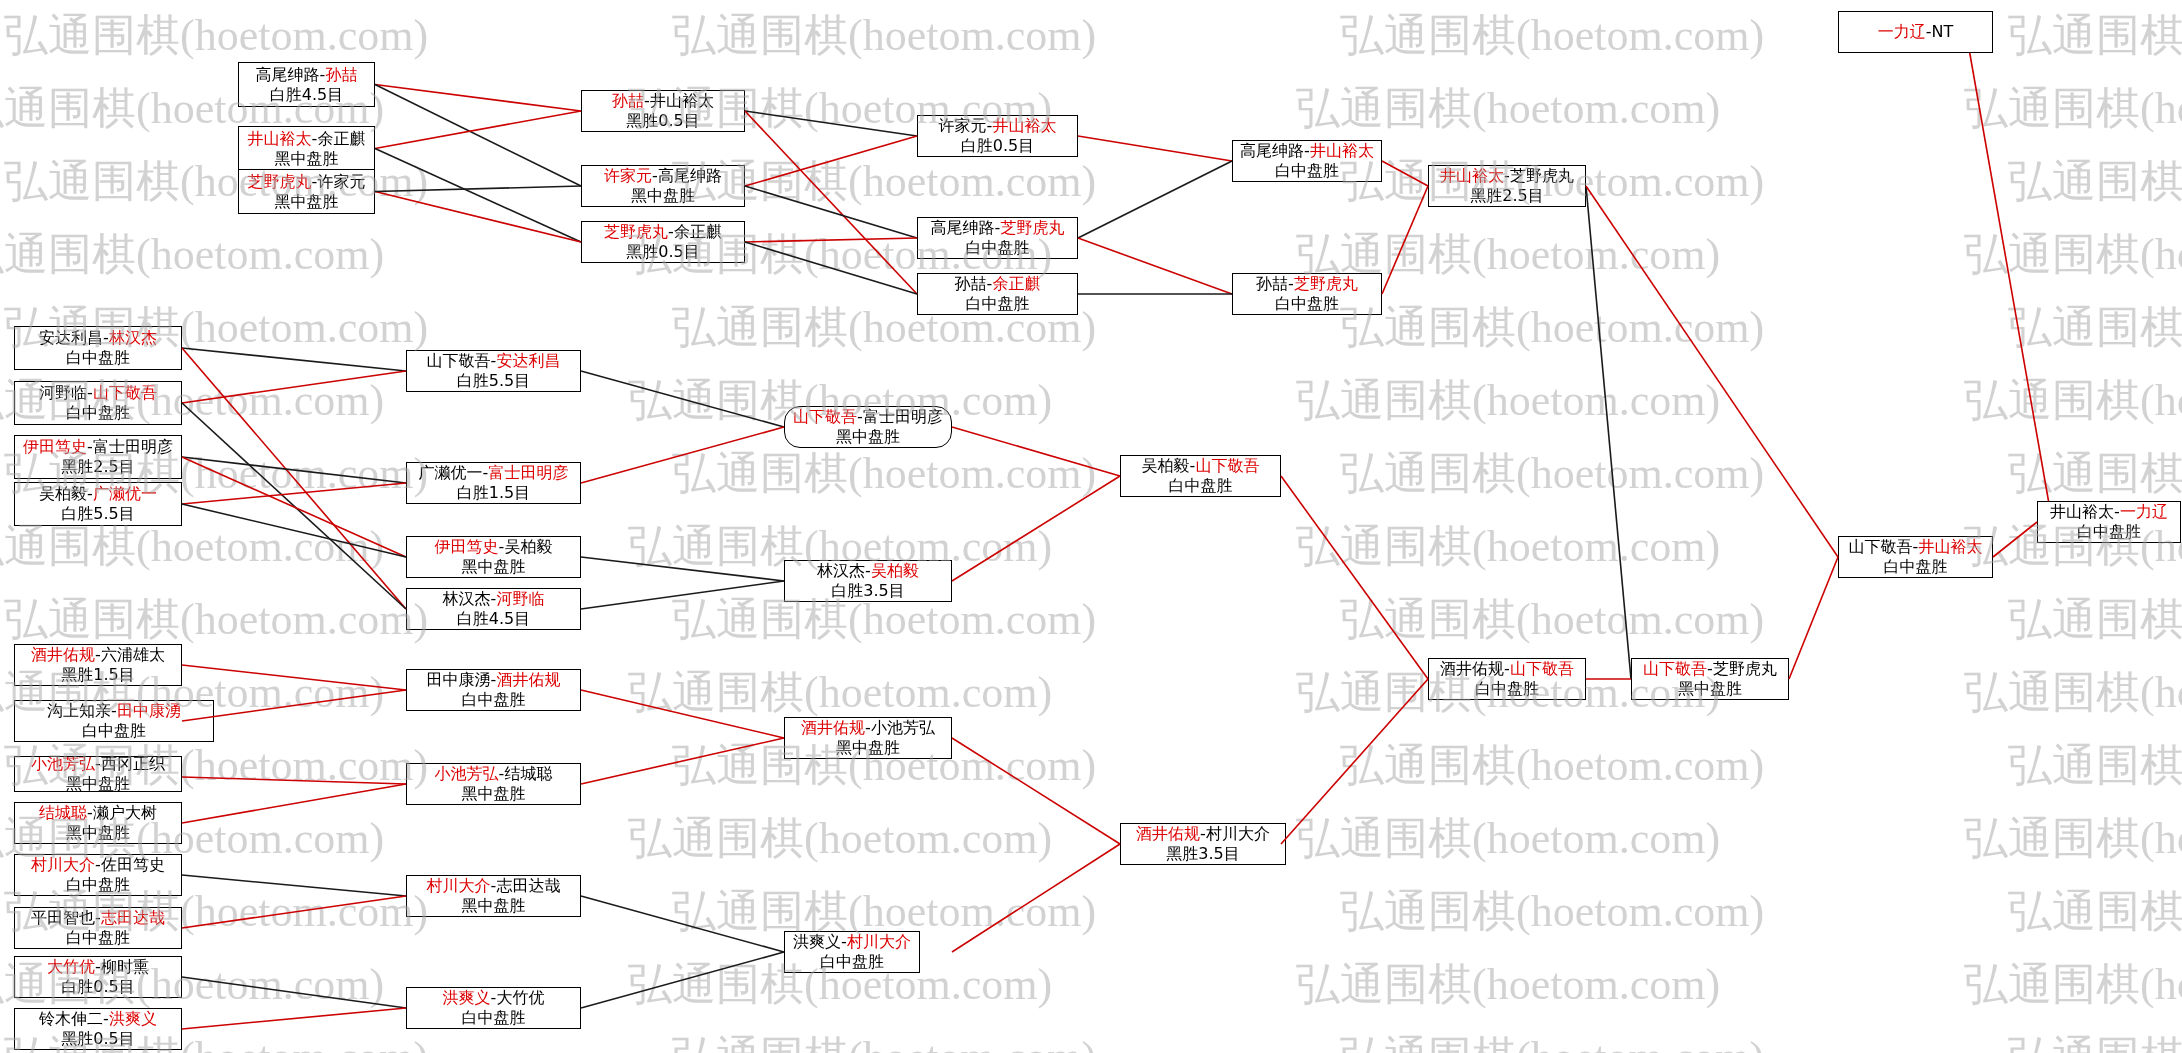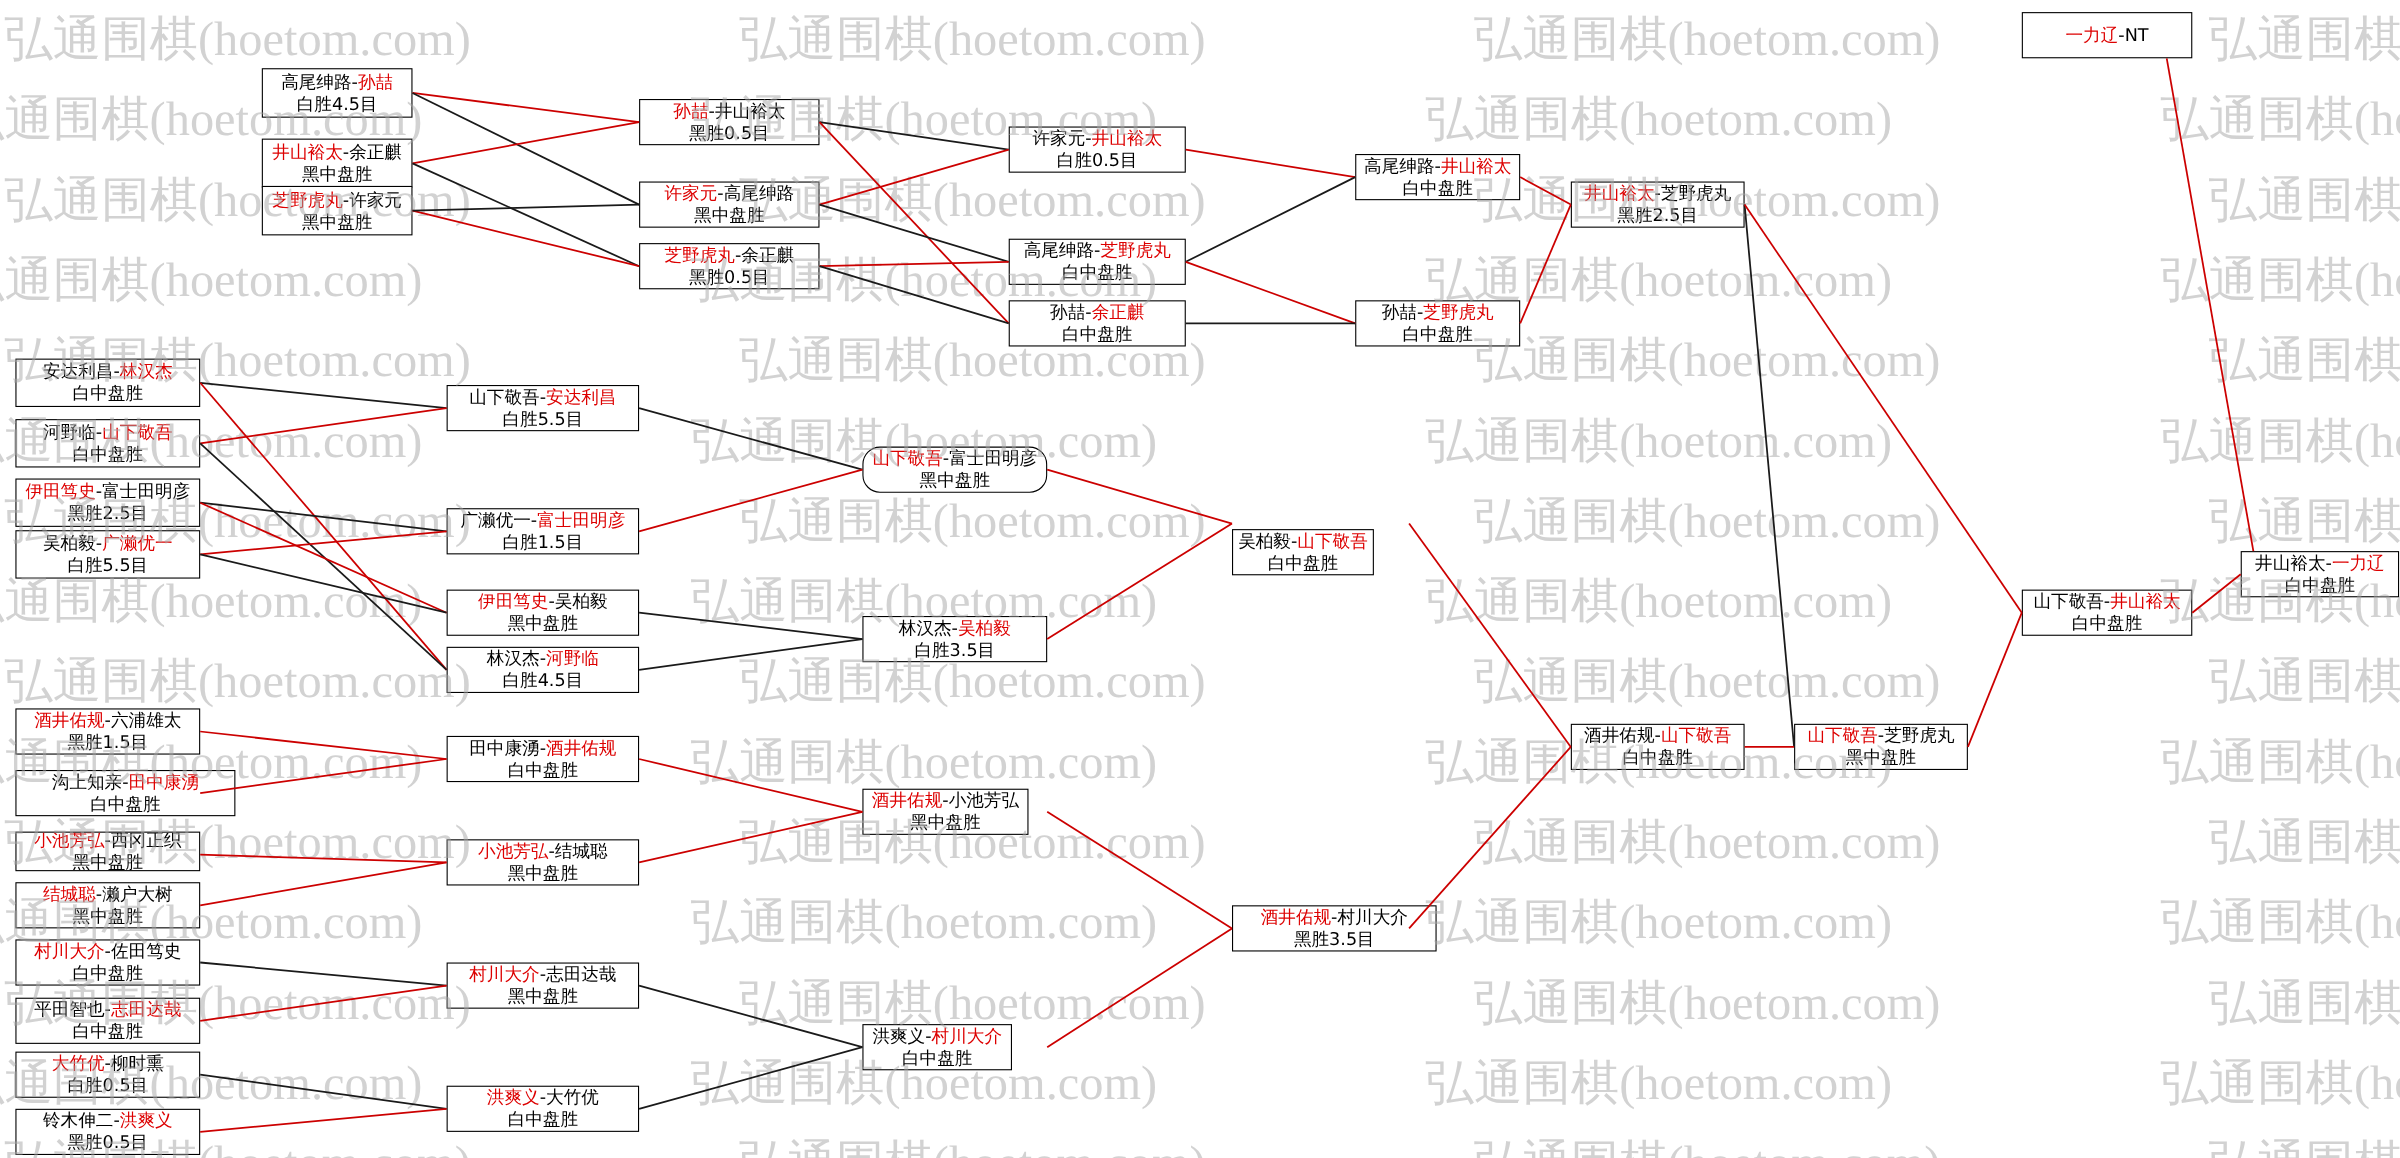--- a/index.html
+++ b/index.html
@@ -204,21 +204,21 @@
         <div class="match-line2">白胜4.5目</div>
       </div>
       <div class="match-box" style="left: 784px; top: 406px; width: 168px; height: 42px; border-radius: 16px;">
         <div class="match-line1"><span class="winner">山下敬吾</span><span>-</span><span>富士田明彦</span></div>
         <div class="match-line2">黑中盘胜</div>
       </div>
       <div class="match-box" style="left: 784px; top: 560px; width: 168px; height: 42px;">
         <div class="match-line1"><span>林汉杰</span><span>-</span><span class="winner">吴柏毅</span></div>
         <div class="match-line2">白胜3.5目</div>
       </div>
-      <div class="match-box" style="left: 1120px; top: 481px; width: 129px; height: 42px;">
+      <div class="match-box" style="left: 1120px; top: 455px; width: 161px; height: 42px;">
         <div class="match-line1"><span>吴柏毅</span><span>-</span><span class="winner">山下敬吾</span></div>
         <div class="match-line2">白中盘胜</div>
       </div>
       <div class="match-box" style="left: 14px; top: 644px; width: 168px; height: 42px;">
         <div class="match-line1"><span class="winner">酒井佑规</span><span>-</span><span>六浦雄太</span></div>
         <div class="match-line2">黑胜1.5目</div>
       </div>
       <div class="match-box" style="left: 14px; top: 700px; width: 200px; height: 42px;">
         <div class="match-line1"><span>沟上知亲</span><span>-</span><span class="winner">田中康湧</span></div>
         <div class="match-line2">白中盘胜</div>
@@ -256,29 +256,29 @@
         <div class="match-line2">黑中盘胜</div>
       </div>
       <div class="match-box" style="left: 406px; top: 875px; width: 175px; height: 42px;">
         <div class="match-line1"><span class="winner">村川大介</span><span>-</span><span>志田达哉</span></div>
         <div class="match-line2">黑中盘胜</div>
       </div>
       <div class="match-box" style="left: 406px; top: 987px; width: 175px; height: 42px;">
         <div class="match-line1"><span class="winner">洪爽义</span><span>-</span><span>大竹优</span></div>
         <div class="match-line2">白中盘胜</div>
       </div>
-      <div class="match-box" style="left: 784px; top: 717px; width: 151px; height: 42px;">
+      <div class="match-box" style="left: 784px; top: 717px; width: 168px; height: 42px;">
         <div class="match-line1"><span class="winner">酒井佑规</span><span>-</span><span>小池芳弘</span></div>
         <div class="match-line2">黑中盘胜</div>
       </div>
       <div class="match-box" style="left: 784px; top: 931px; width: 136px; height: 42px;">
         <div class="match-line1"><span>洪爽义</span><span>-</span><span class="winner">村川大介</span></div>
         <div class="match-line2">白中盘胜</div>
       </div>
-      <div class="match-box" style="left: 1120px; top: 823px; width: 186px; height: 42px;">
+      <div class="match-box" style="left: 1120px; top: 823px; width: 166px; height: 42px;">
         <div class="match-line1"><span class="winner">酒井佑规</span><span>-</span><span>村川大介</span></div>
         <div class="match-line2">黑胜3.5目</div>
       </div>
     </div>
   <div id="watermark-layer">
       <span class="watermark-text" style="left: 4px; top: 6px;">弘通围棋(hoetom.com)</span>
       <span class="watermark-text" style="left: 672px; top: 6px;">弘通围棋(hoetom.com)</span>
       <span class="watermark-text" style="left: 1340px; top: 6px;">弘通围棋(hoetom.com)</span>
       <span class="watermark-text" style="left: 2008px; top: 6px;">弘通围棋(hoetom.com)</span>
       <span class="watermark-text" style="left: -40px; top: 79px;">弘通围棋(hoetom.com)</span>

